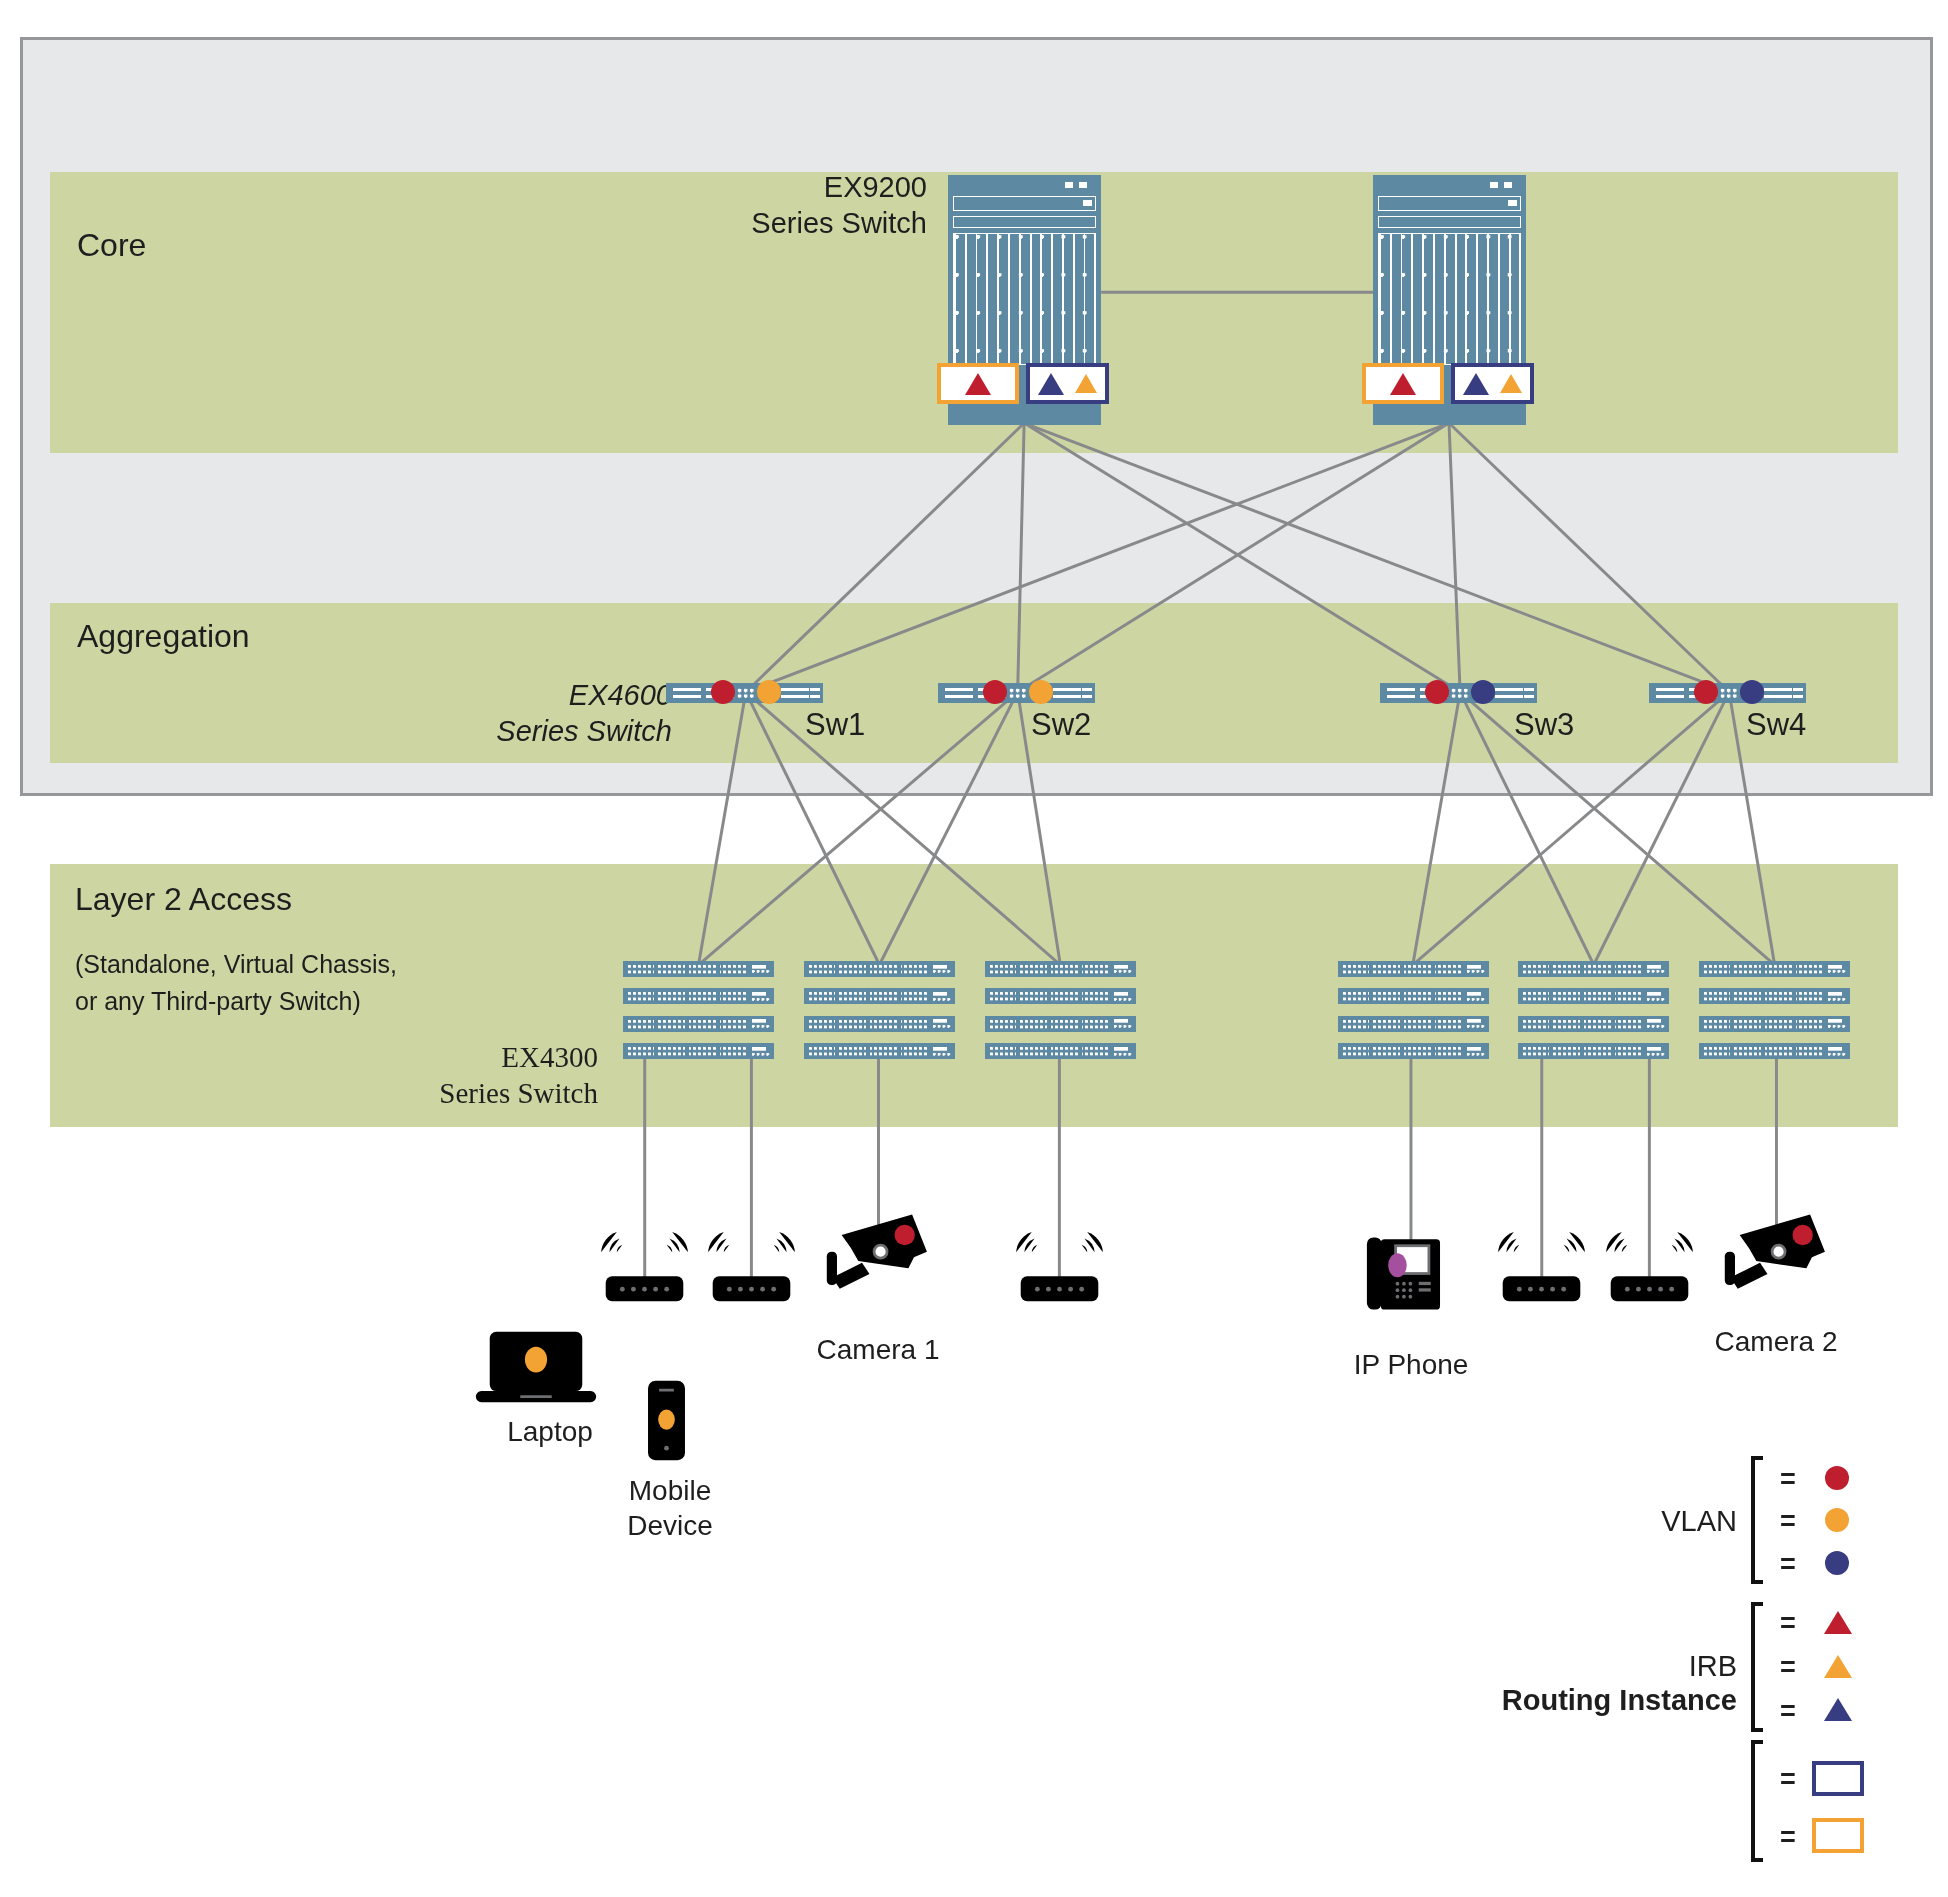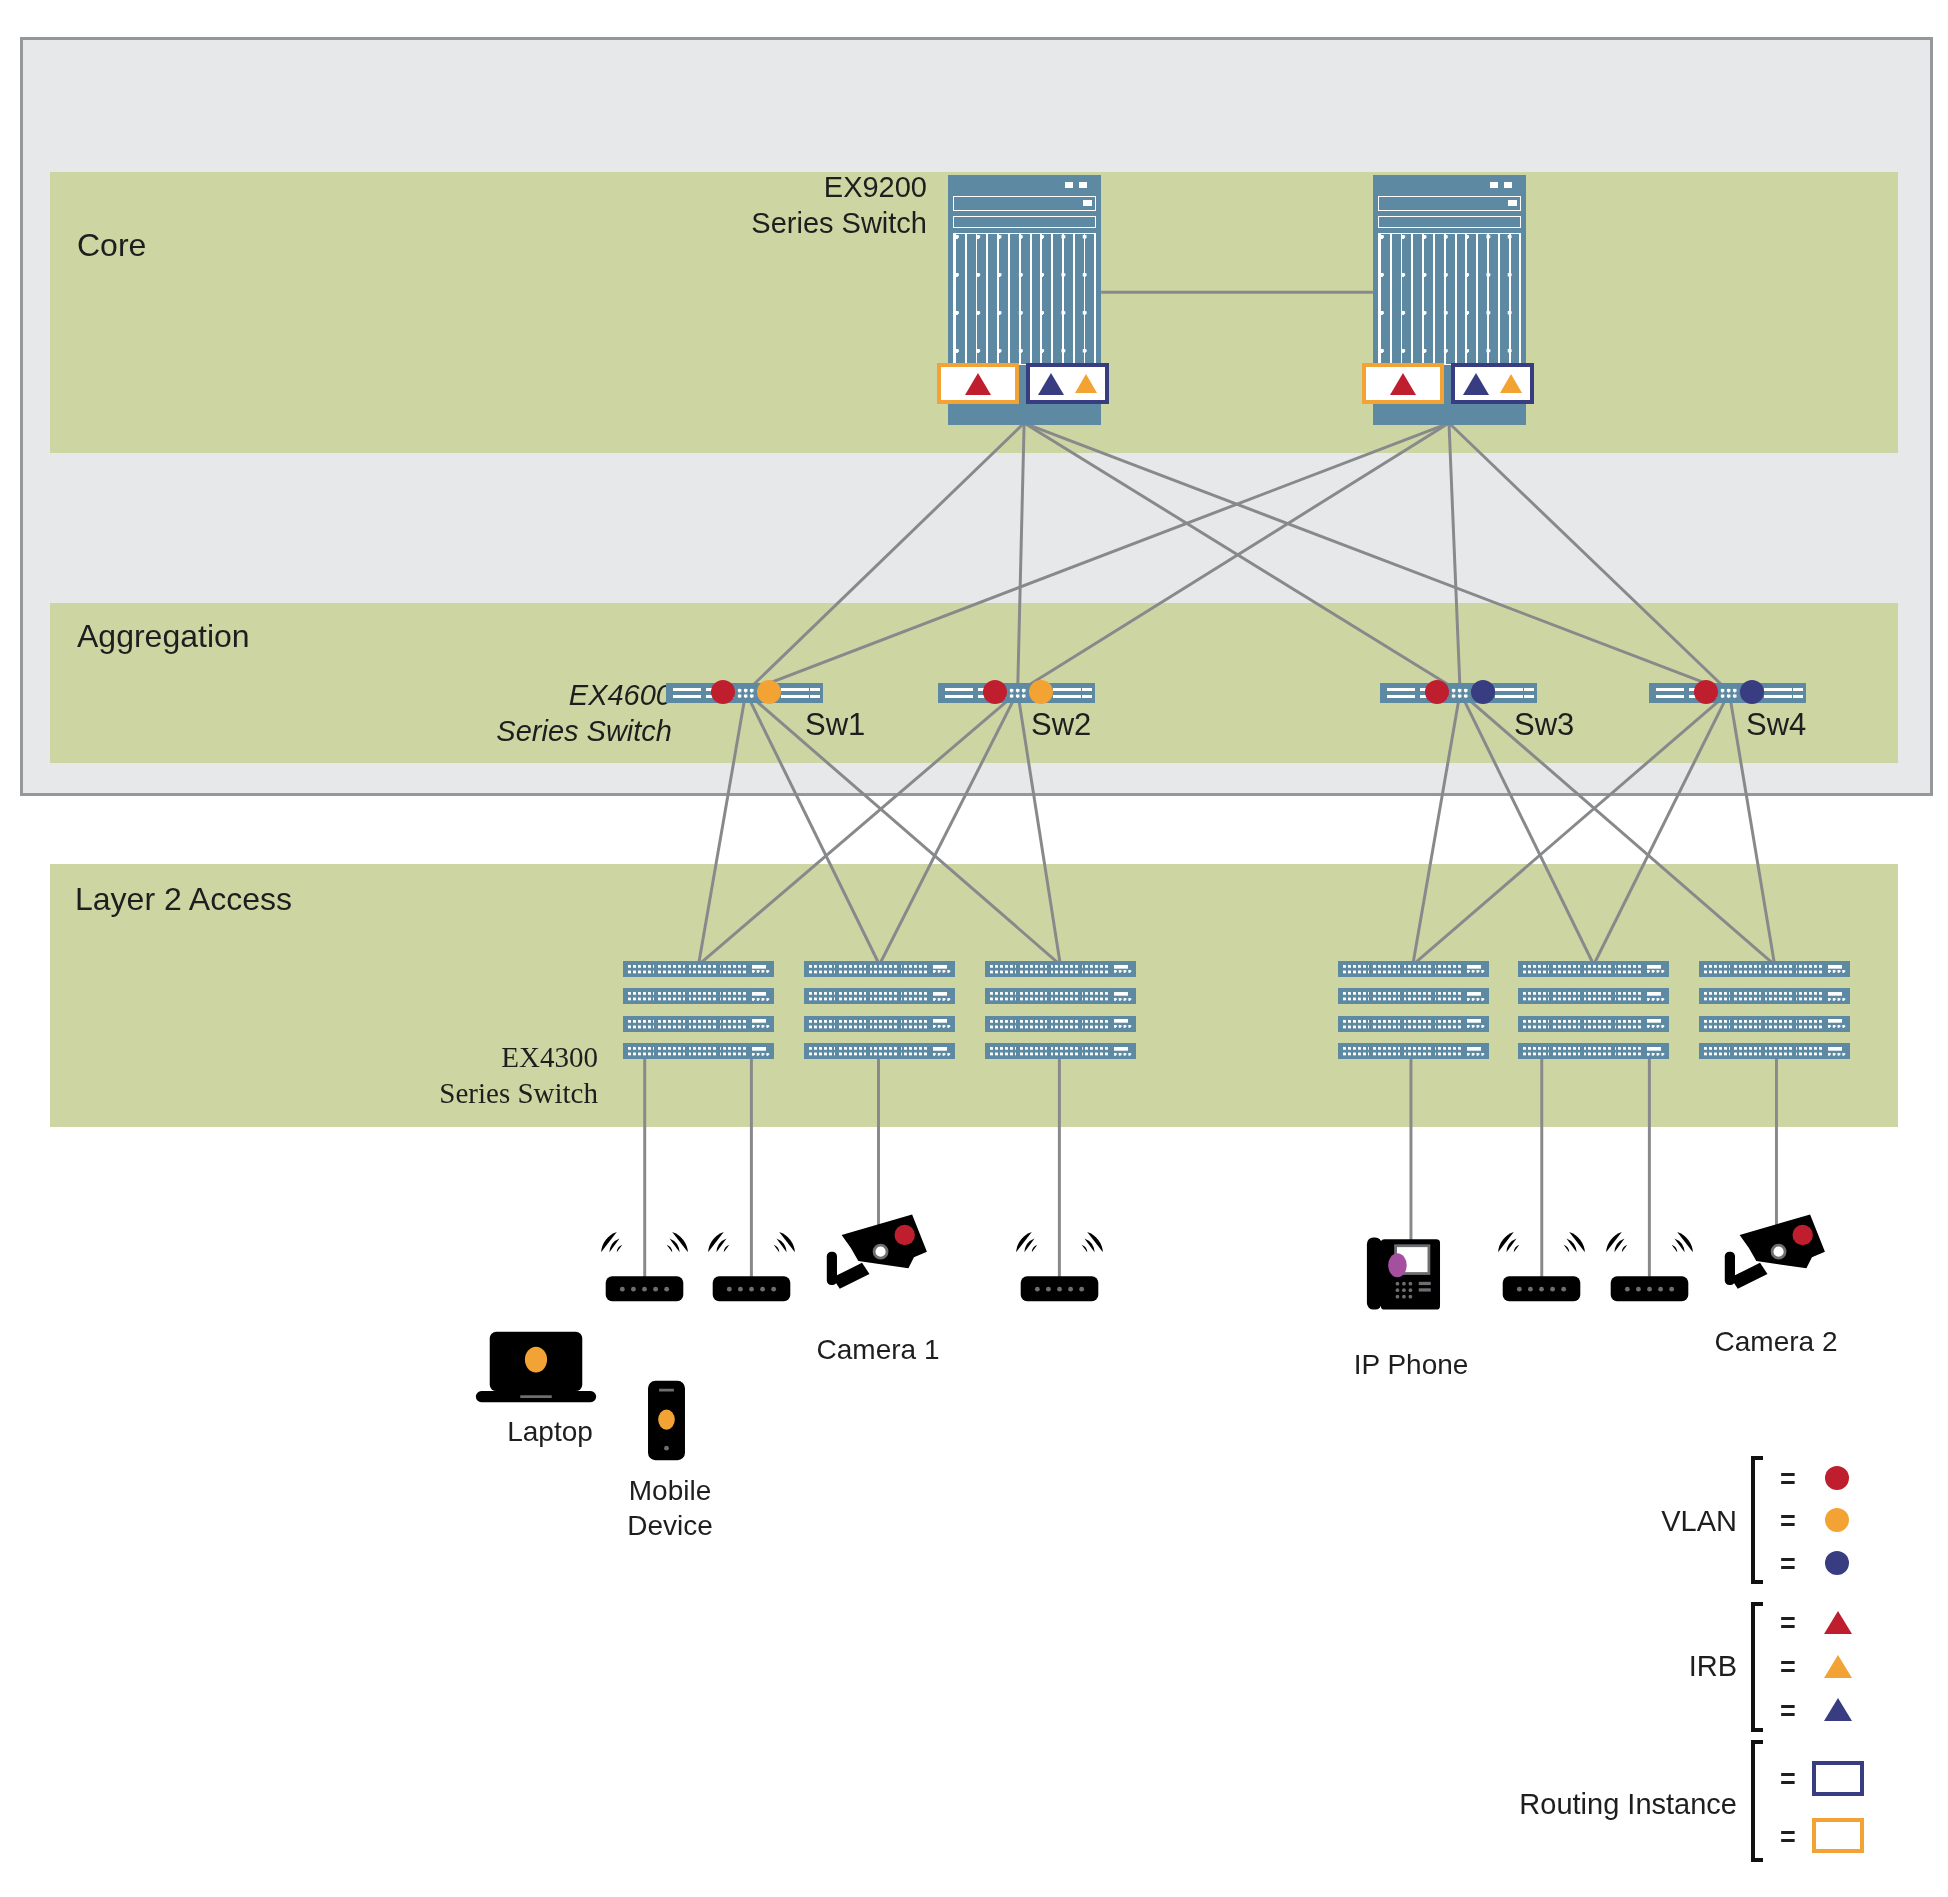--- a/index.html
+++ b/index.html
@@ -114,20 +114,24 @@
 <div id="canvas">
 
   <div class="frame"></div>
   <div class="band core"></div>
   <div class="band agg"></div>
   <div class="band access"></div>
 
   <div class="band-label lbl-core">Core</div>
   <div class="band-label lbl-agg">Aggregation</div>
   <div class="band-label lbl-access">Layer 2 Access</div>
+  <div class="sub-label">
+    <div>(Standalone, Virtual Chassis,</div>
+    <div>or any Third-party Switch)</div>
+  </div>
 
   <div class="eq-label lbl-ex9200">
     <div>EX9200</div>
     <div>Series Switch</div>
   </div>
   <div class="eq-label lbl-ex4600">
     <div>EX4600</div>
     <div>Series Switch</div>
   </div>
   <div class="eq-label lbl-ex4300">
@@ -374,21 +378,21 @@
   <div class="dev-label" style="left:1776px; top:1324px;">Camera 2</div>
   <div class="dev-label" style="left:1411px; top:1347px;">IP Phone</div>
   <div class="dev-label" style="left:536px;  top:1414px;margin-left:14px;">Laptop</div>
   <div class="dev-label" style="left:670px;  top:1473px;">
     <div>Mobile</div>
     <div>Device</div>
   </div>
 
   <div class="leg-label" style="top:1505px;">VLAN</div>
   <div class="leg-label" style="top:1650px;">IRB</div>
-  <div class="leg-label" style="top:1788px;">Routing Instance</div>
+  <div class="leg-label" style="top:1684px;font-weight:bold;">Routing Instance</div>
 
   <div class="brk b-vlan"></div>
   <div class="brk b-irb"></div>
   <div class="brk b-ri"></div>
 
   <span class="leg-eq" style="top:1464px;">=</span>
   <span class="leg-eq" style="top:1506px;">=</span>
   <span class="leg-eq" style="top:1549px;">=</span>
   <span class="leg-eq" style="top:1608px;">=</span>
   <span class="leg-eq" style="top:1652px;">=</span>

